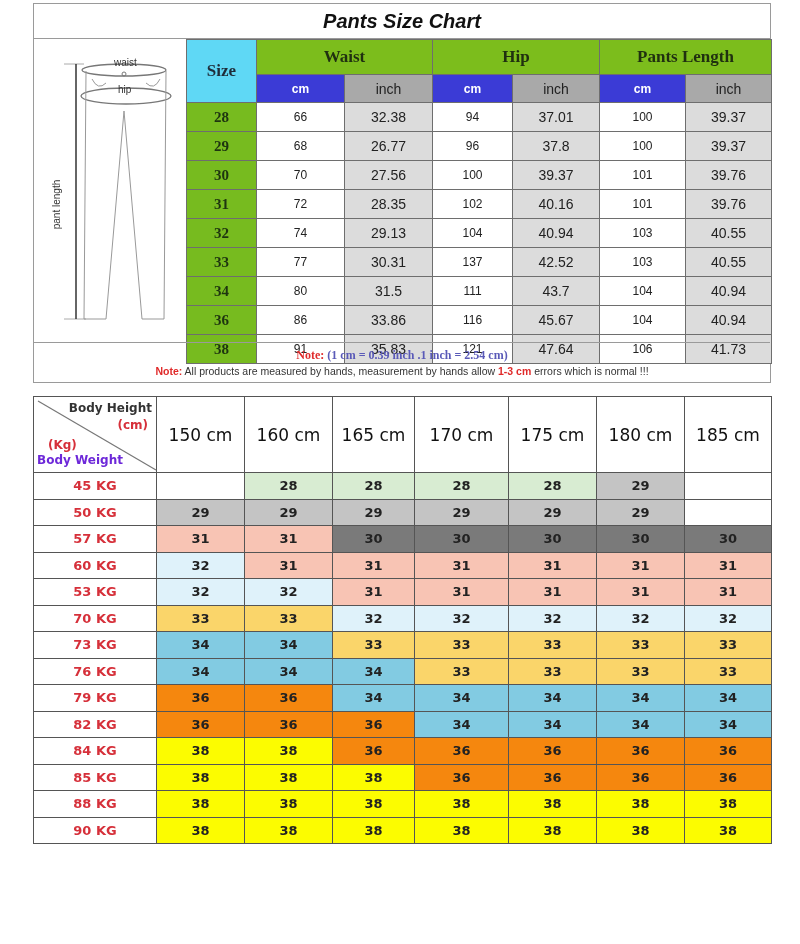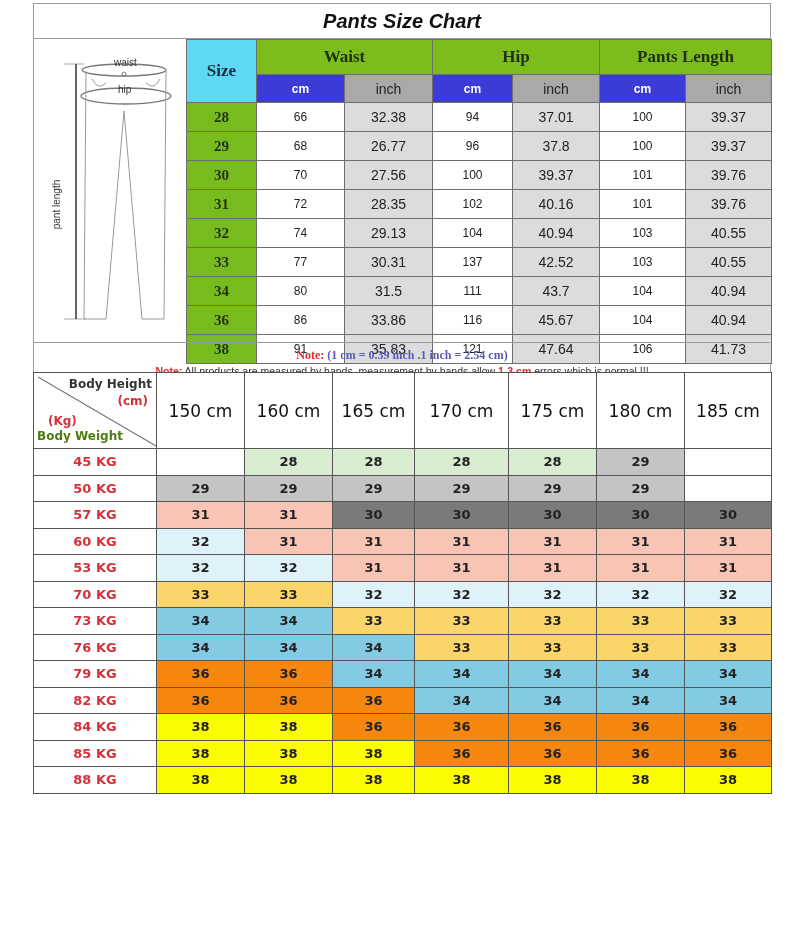--- a/index.html
+++ b/index.html
@@ -17,29 +17,29 @@
   .size-table .cm-cell{background:#fff;font-size:12px;}
   .size-table .inch-cell{background:#dcdcdc;font-size:14px;}
   .notes{position:absolute;left:0;top:338px;width:100%;height:41px;border-top:1px solid #9a9a9a;text-align:center;}
   .note1{font-family:"Liberation Serif",serif;font-weight:bold;font-size:12px;margin-top:5px;}
   .note1 .lbl{color:#e02a2a;}
   .note1 .val{color:#5a5ab8;}
   .note2{font-size:10.5px;color:#333;margin-top:2px;}
   .note2 .lbl{color:#e02a2a;font-weight:bold;}
   .note2 .hl{color:#e02a2a;font-weight:bold;}
 
-  .grid{position:absolute;left:33px;top:372px;width:738px;border-collapse:collapse;table-layout:fixed;}
+  .grid{position:absolute;left:33px;top:396px;width:738px;border-collapse:collapse;table-layout:fixed;}
   .grid td{border:1px solid #555;text-align:center;padding:0;font-family:"DejaVu Sans",sans-serif;font-weight:bold;font-size:13px;color:#222;height:25.5px;}
   .grid .corner{height:75px;position:relative;background:#fff;}
   .grid .hcell{font-family:"DejaVu Sans",sans-serif;font-weight:normal;font-size:17px;color:#111;background:#fff;}
   .grid .wcell{color:#d6303a;background:#fff;font-size:13px;}
   .corner .bh{position:absolute;right:4px;top:4px;font-size:12px;color:#333;font-weight:bold;}
   .corner .cm{position:absolute;right:8px;top:21px;font-size:12px;color:#d6303a;font-weight:bold;}
   .corner .kg{position:absolute;left:14px;top:41px;font-size:12px;color:#d6303a;font-weight:bold;}
-  .corner .bw{position:absolute;left:3px;top:56px;font-size:12px;color:#4d7c0f;font-weight:bold;}
+  .corner .bw{position:absolute;left:3px;top:56px;font-size:12px;color:#6d28d9;font-weight:bold;}
   .corner svg{position:absolute;left:0;top:0;}
 </style>
 </head>
 <body>
 
 <div class="top">
   <div class="title">Pants Size Chart</div>
 
   <div class="diagram">
     <svg width="152" height="303" viewBox="0 0 152 303">
@@ -333,14 +333,24 @@
       <tr>
         <td class="wcell">88 KG</td>
         <td style="background: rgb(252, 252, 0);">38</td>
         <td style="background: rgb(252, 252, 0);">38</td>
         <td style="background: rgb(252, 252, 0);">38</td>
         <td style="background: rgb(252, 252, 0);">38</td>
         <td style="background: rgb(252, 252, 0);">38</td>
         <td style="background: rgb(252, 252, 0);">38</td>
         <td style="background: rgb(252, 252, 0);">38</td>
       </tr>
+      <tr>
+        <td class="wcell">90 KG</td>
+        <td style="background: rgb(252, 252, 0);">38</td>
+        <td style="background: rgb(252, 252, 0);">38</td>
+        <td style="background: rgb(252, 252, 0);">38</td>
+        <td style="background: rgb(252, 252, 0);">38</td>
+        <td style="background: rgb(252, 252, 0);">38</td>
+        <td style="background: rgb(252, 252, 0);">38</td>
+        <td style="background: rgb(252, 252, 0);">38</td>
+      </tr>
     </tbody>
 </table>
 
 </body></html>

